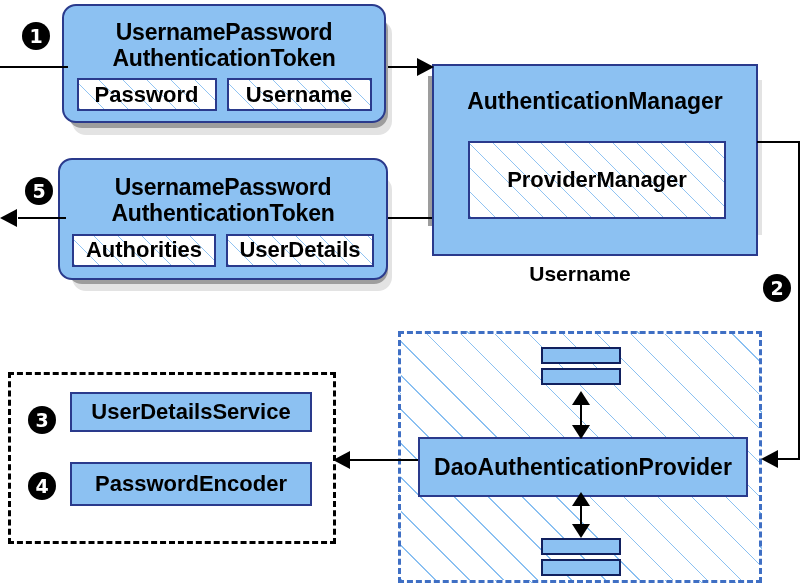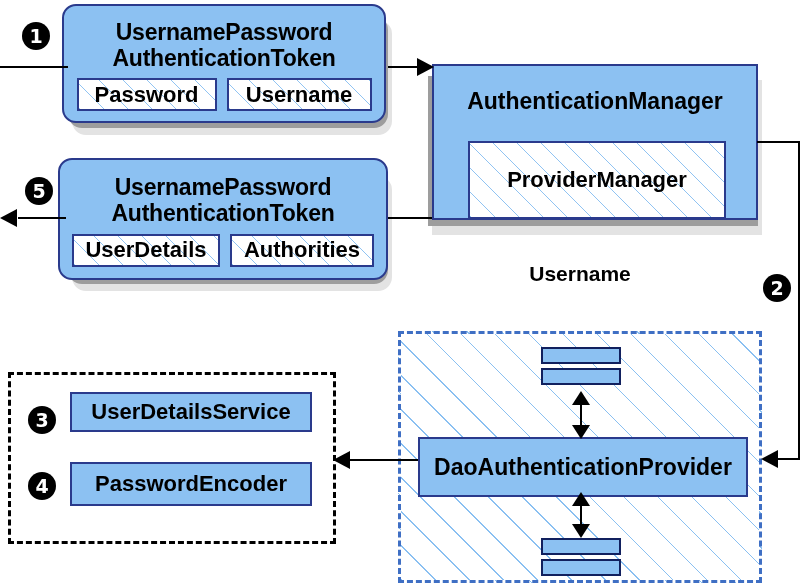--- a/index.html
+++ b/index.html
@@ -221,21 +221,21 @@
       </div>
     </div>
   </div>
 
   <div class="line-h" style="left:388px; top:66px; width:32px;"></div>
   <div class="arrow arrow-right" style="left:417px; top:58px;"></div>
 
   <div class="shadow-light" style="left:432px; top:80px; width:330px; height:155px;"></div>
   <div class="shadow-dark" style="left:428px; top:76px; width:330px; height:150px;"></div>
 
-  <div class="blue-box" style="left:432px; top:64px; width:326px; height:156px;padding-left:12px;">
+  <div class="blue-box" style="left:432px; top:64px; width:326px; height:192px;padding-left:12px;">
     <div class="mgr-title">AuthenticationManager</div>
     <div class="hatch-box" style="position:absolute; left:34px; top:60px; width:258px; height:78px; font-size:22px;margin-top:15px;">
       <span>ProviderManager</span>
     </div>
   </div>
 
   <div class="line-h" style="left:757px; top:141px; width:43px;"></div>
   <div class="line-v" style="left:798px; top:141px; height:318px;"></div>
   <div class="line-h" style="left:778px; top:458px; width:22px;"></div>
   <div class="arrow arrow-left" style="left:761px; top:450px;"></div>
@@ -246,25 +246,25 @@
 
   <div class="shadow-light" style="left:72px; top:176px; width:320px; height:115px; border-radius:14px;"></div>
   <div class="shadow-dark" style="left:68px; top:172px; width:320px; height:112px; border-radius:14px;"></div>
 
   <div class="blue-box rounded token-box" style="left:58px; top:158px; width:330px; height:122px;">
     <div class="token-title">
       <div>UsernamePassword</div>
       <div>AuthenticationToken</div>
     </div>
     <div class="token-slots">
+      <div class="hatch-box" style="width:144px; height:33px; font-size:22px;">
+        <span>Authorities</span>
+      </div>
       <div class="hatch-box" style="width:148px; height:33px; font-size:22px;">
         <span>UserDetails</span>
-      </div>
-      <div class="hatch-box" style="width:144px; height:33px; font-size:22px;">
-        <span>Authorities</span>
       </div>
     </div>
   </div>
 
   <div class="line-h" style="left:388px; top:217px; width:44px;"></div>
   <div class="line-h" style="left:18px; top:217px; width:48px;"></div>
   <div class="arrow arrow-left" style="left:0px; top:209px;"></div>
 
   <div class="providers-label" style="left:430px; top:262px; width:300px;">
     <div>Username</div>

